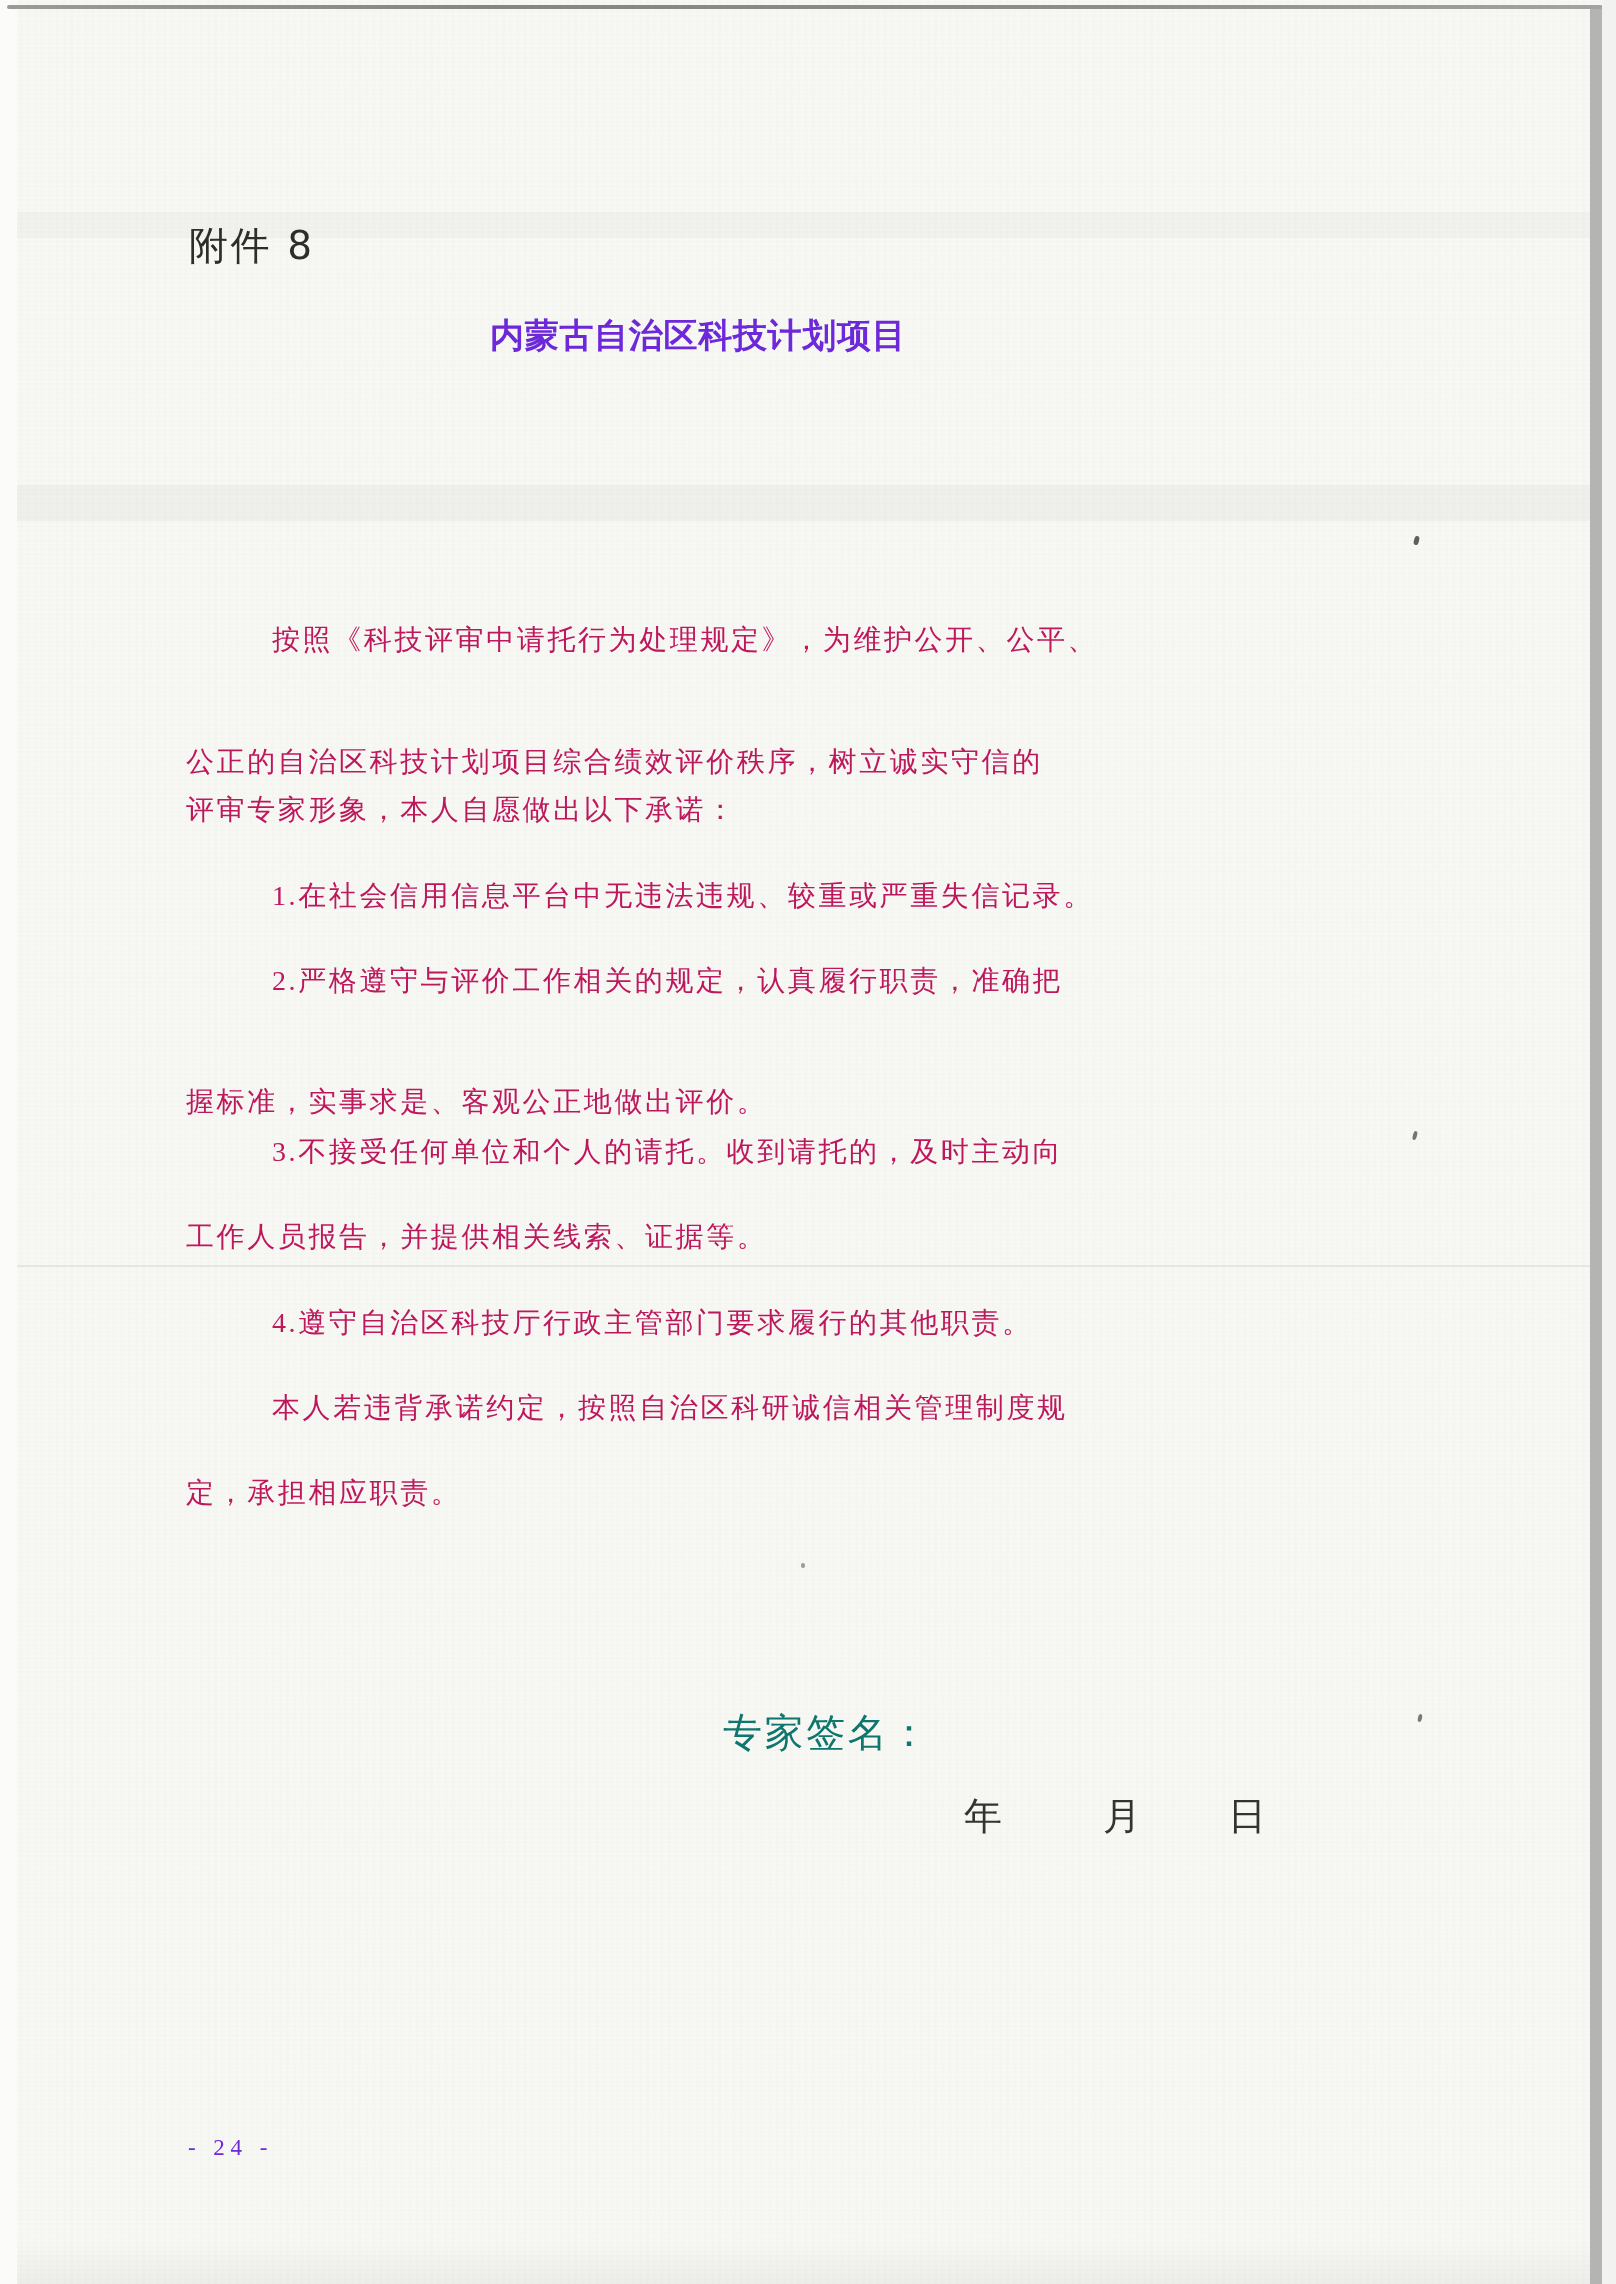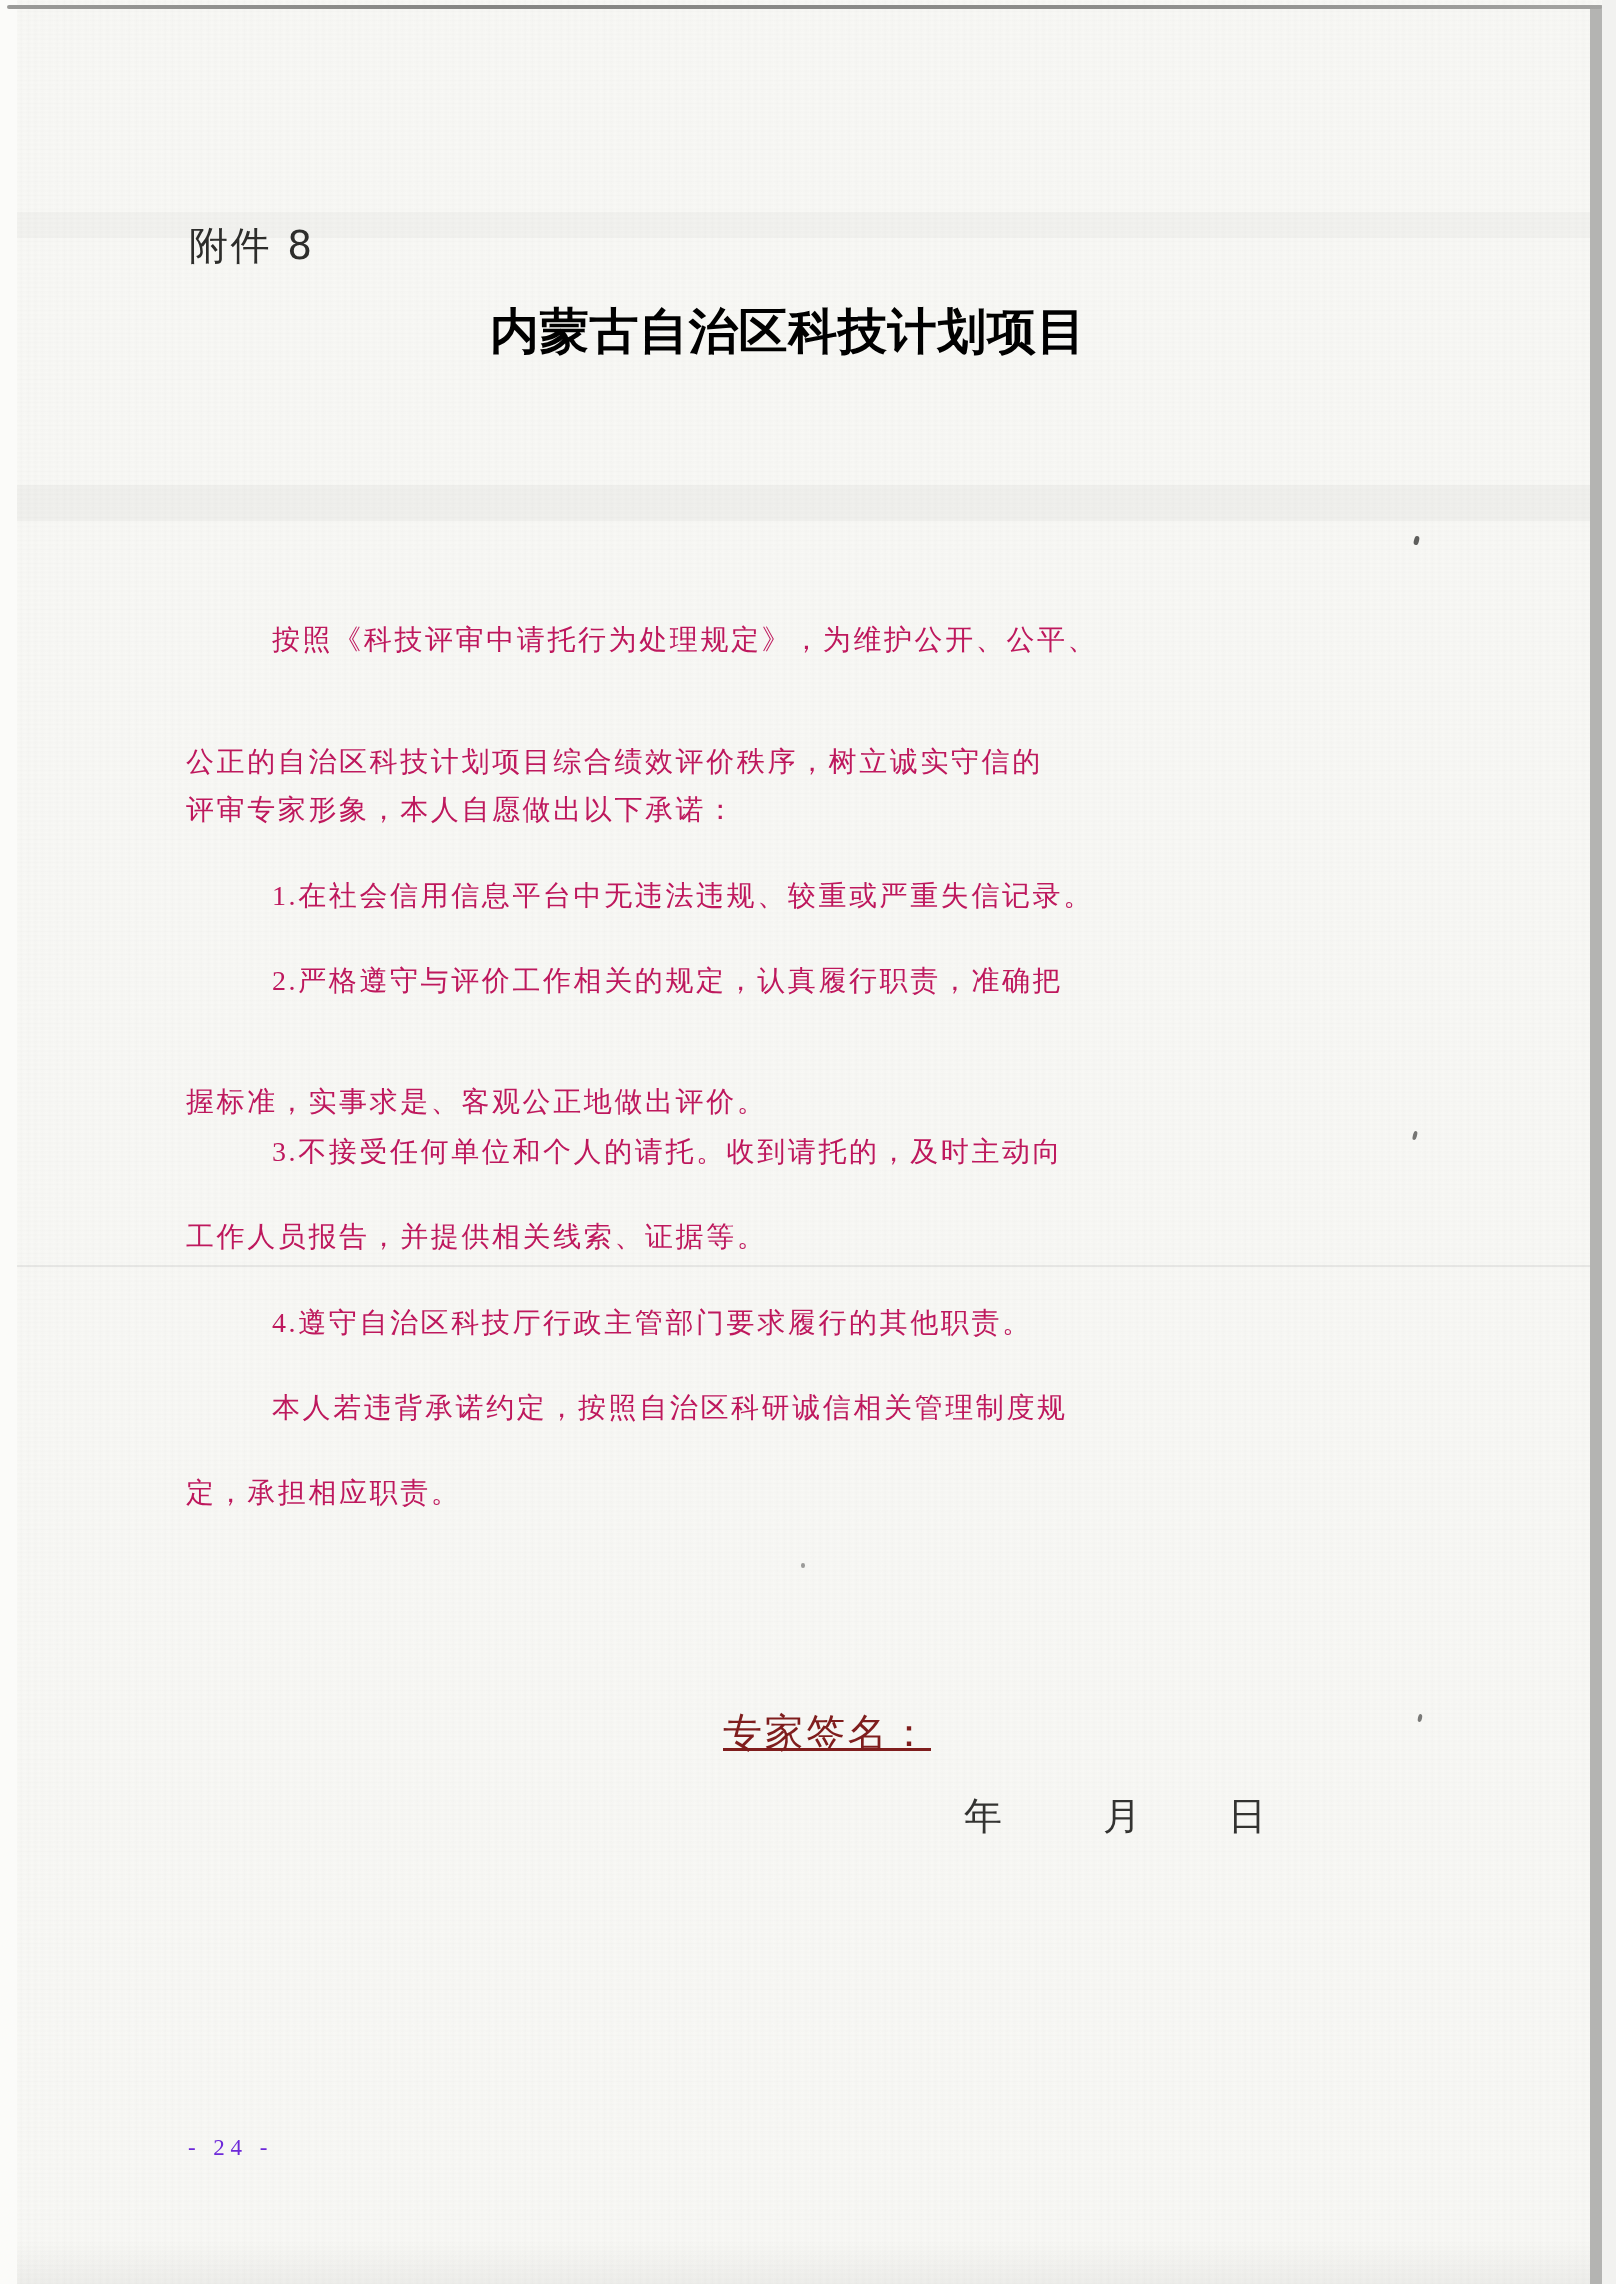--- a/index.html
+++ b/index.html
@@ -66,48 +66,47 @@
     font-family: "DejaVu Sans", sans-serif;
     font-weight: 500;
     font-size: 39px;
     line-height: 42px;
     letter-spacing: 2.6px;
     color: #2d2d2b;
     white-space: nowrap;
   }
   .doc-title {
     position: absolute;
-    font-family: Liberation Mono, monospace;
+    font-family: Liberation Serif, serif;
     font-weight: 700;
-    font-size: 49px;
+    font-size: 34px;
     line-height: 53px;
     letter-spacing: 0.7px;
-    color: #000000;
+    color: #6d28d9;
     white-space: nowrap;
   }
   .title-1 { left: 490px; top: 309px; }
   .title-2 { left: 467px; top: 394px; }
   .body-line {
     position: absolute;
     left: 186px;
     font-size: 28px;
     line-height: 43px;
     letter-spacing: 2.6px;
     color: #be185d;
     white-space: nowrap;
   }
   .body-line.indent { left: 272px; }
   .signature-label {
     position: absolute;
     left: 723px; top: 1706px;
     font-size: 39px;
     letter-spacing: 2.6px;
-    color: #7f1d1d;
+    color: #0f766e;
     white-space: nowrap;
-    text-decoration: underline;
   }
   .date-part {
     position: absolute;
     top: 1791px;
     font-size: 38px;
     color: #333331;
     white-space: nowrap;
   }
   .date-year  { left: 964px; }
   .date-month { left: 1103px; }

